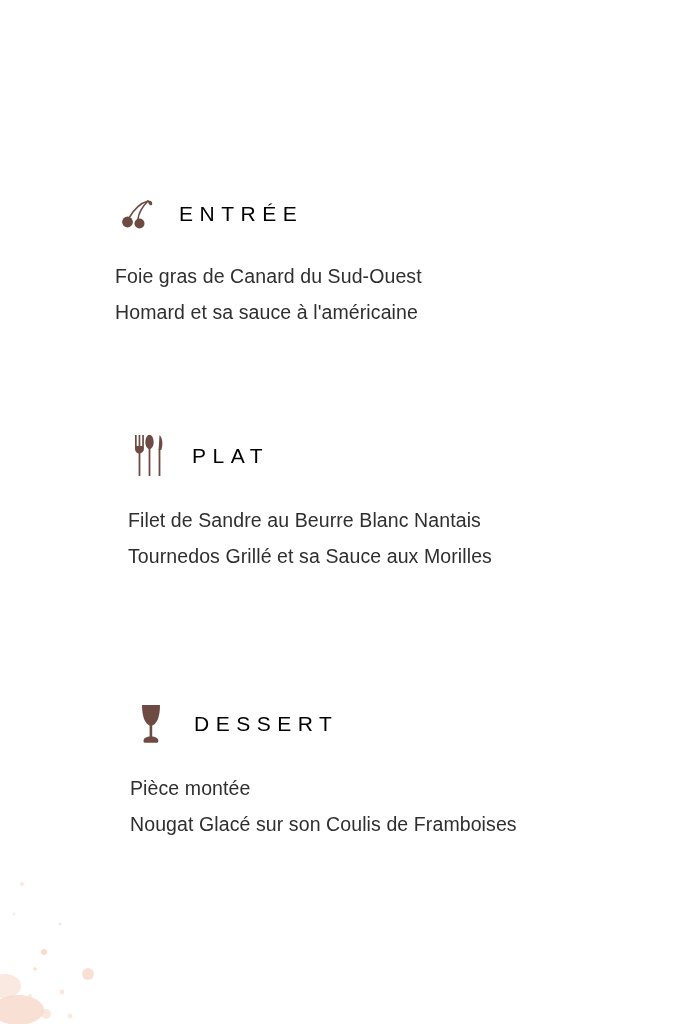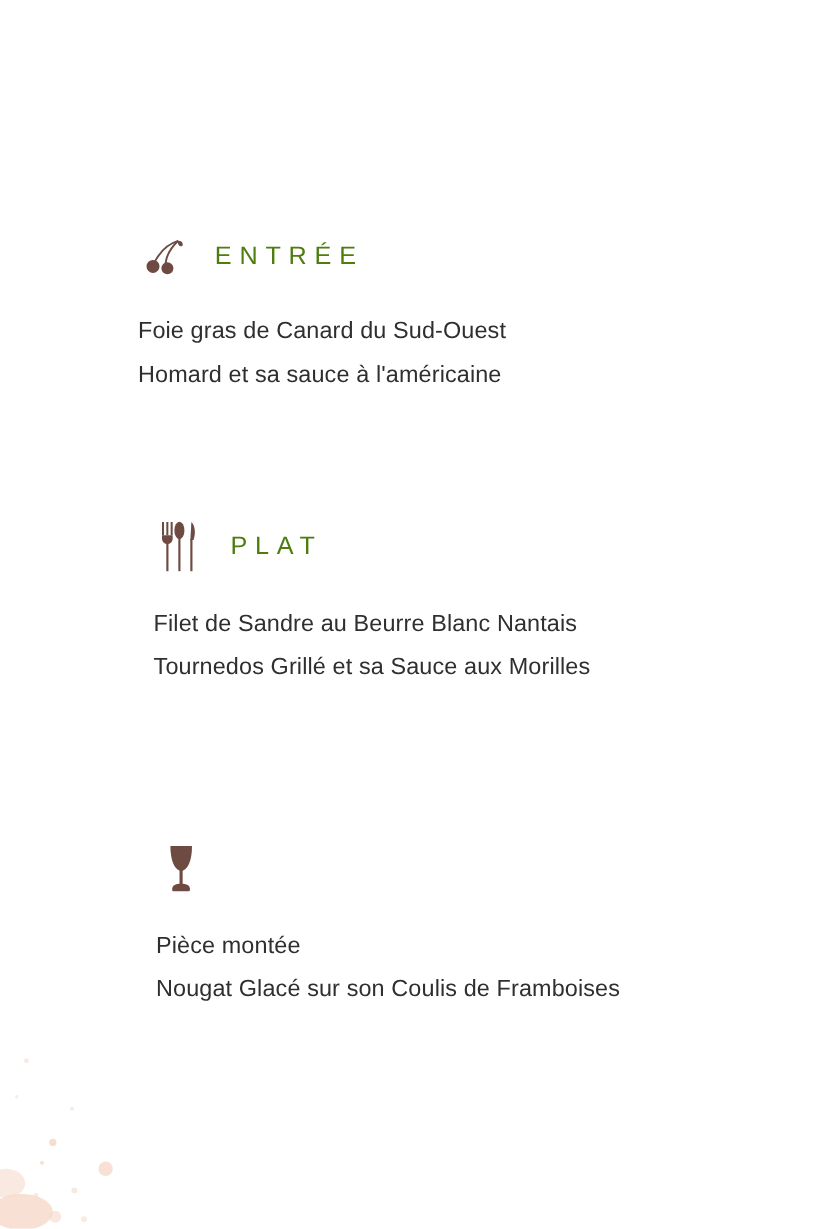--- a/index.html
+++ b/index.html
@@ -47,21 +47,21 @@
     height: 52px;
     display: flex;
     align-items: center;
     justify-content: center;
     flex: 0 0 auto;
   }
 
   .section-title {
     font-size: 21px;
     letter-spacing: 6.5px;
-    color: #4d7c0f;
+    color: #000000;
     font-weight: 400;
   }
 
   .items {
     margin-top: 14px;
   }
 
   .item {
     font-size: 19.5px;
     line-height: 36px;
@@ -148,20 +148,21 @@
   <section class="section" id="sec-dessert">
     <div class="section-head">
       <span class="section-icon">
         <svg width="32" height="48" viewBox="0 0 32 48">
           <path d="M7 5 h18 c0 12 -3.3 20 -9 21 C10.3 25 7 17 7 5 z" fill="#6e4b42"></path>
           <rect x="14.6" y="25" width="2.6" height="12" fill="#6e4b42"></rect>
           <path d="M8.5 41 c0 -3 2.6 -4.5 7.4 -4.5 c4.8 0 7.4 1.5 7.4 4.5 z" fill="#6e4b42"></path>
           <rect x="8.5" y="40.4" width="14.8" height="2.3" rx="1.1" fill="#6e4b42"></rect>
         </svg>
       </span>
+      <span class="section-title">DESSERT</span>
     </div>
     <div class="items">
       <div class="item">Pièce montée</div>
       <div class="item">Nougat Glacé sur son Coulis de Framboises</div>
     </div>
   </section>
 
 </div>
 
 </body></html>

